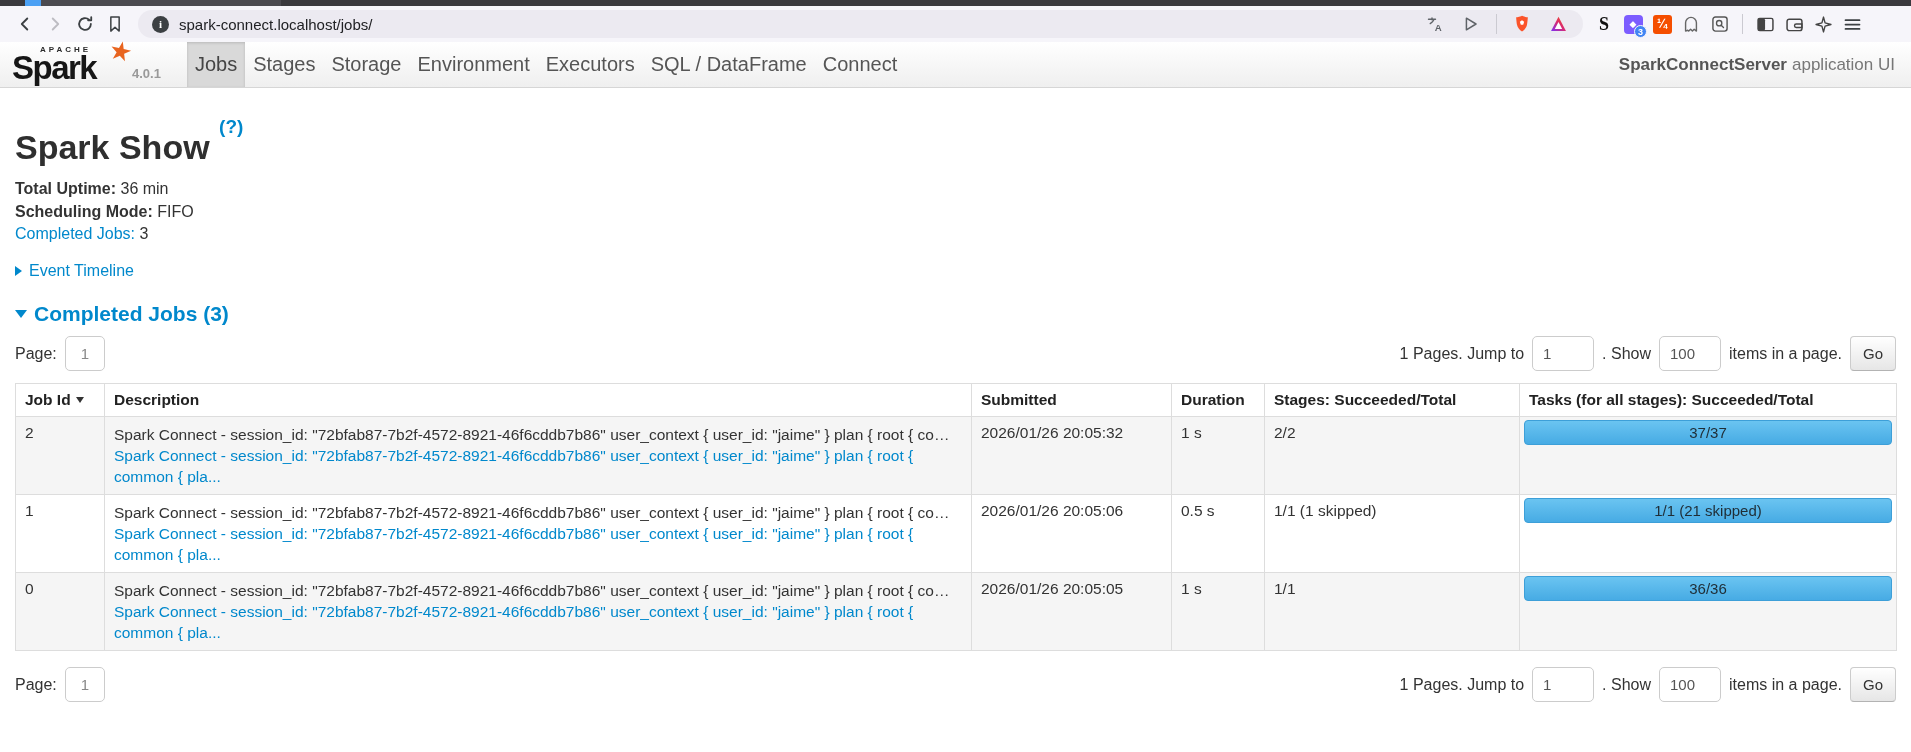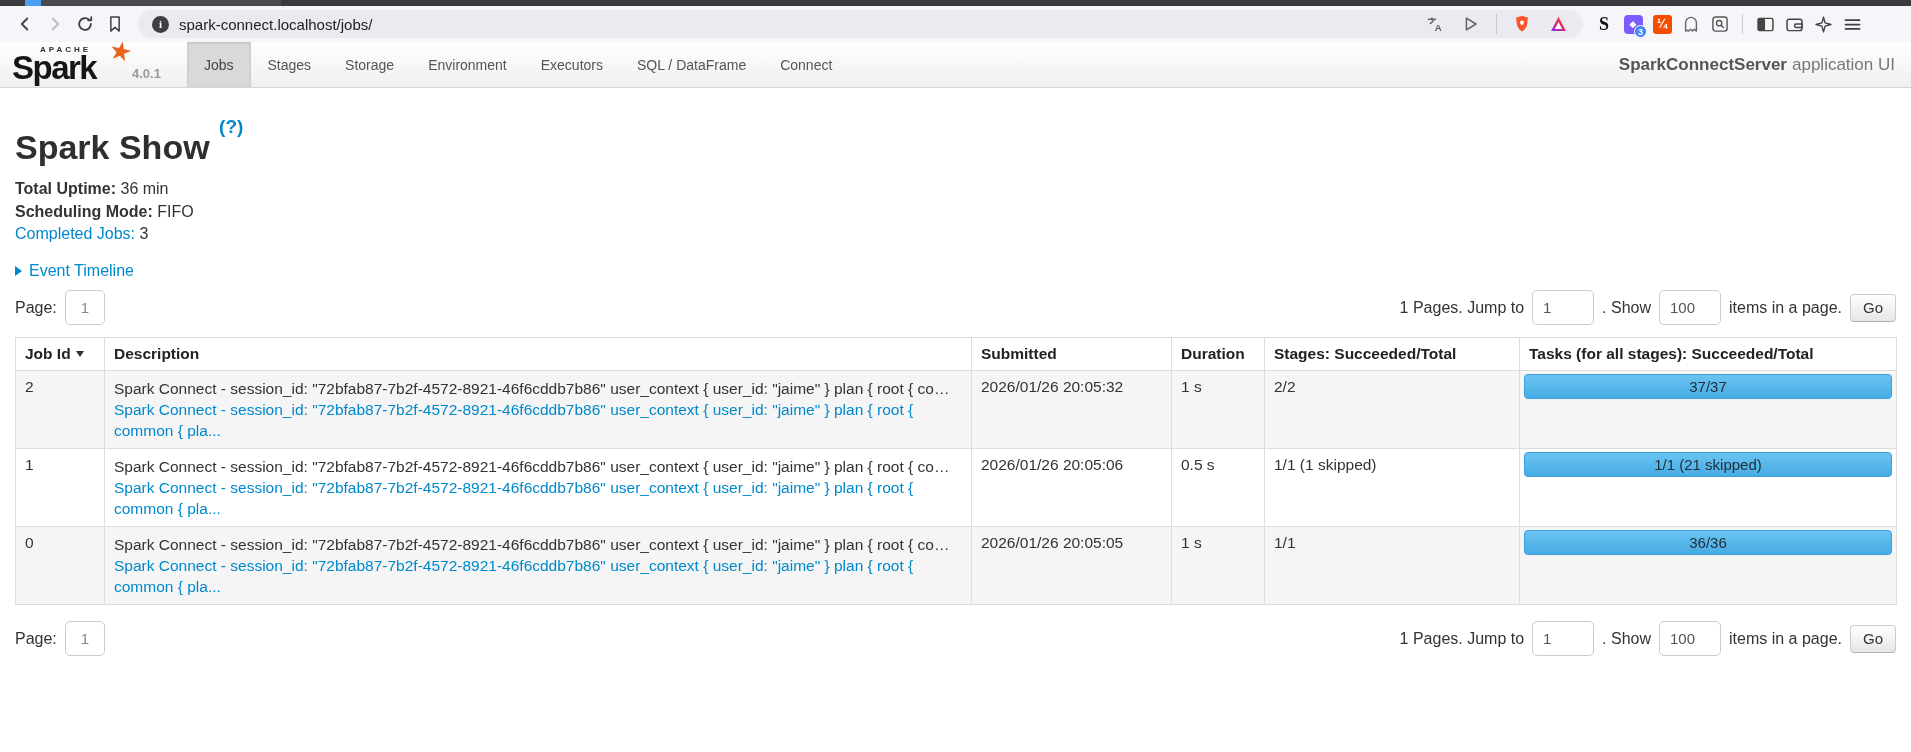--- a/index.html
+++ b/index.html
@@ -35,21 +35,21 @@
   
   .spark-header { height: 46px; background: linear-gradient(#ffffff, #efefef); border-bottom: 1px solid #d6d6d6;
     display: flex; align-items: stretch; }
   .logo-block { display: flex; align-items: flex-end; padding: 2px 10px 4px 12px; cursor: pointer; }
   .logo-wordmark { position: relative; width: 112px; height: 40px; }
   .logo-apache { position: absolute; top: 2px; left: 28px; font-size: 8px; font-weight: bold; letter-spacing: 3px; color: #2b2b2b; }
   .logo-spark { position: absolute; bottom: -4px; left: 0; font-size: 33px; font-weight: 800; letter-spacing: -1.5px; color: #161616; }
   .logo-star { position: absolute; top: -7px; right: -8px; font-size: 26px; color: #e8641f; transform: rotate(12deg); }
   .logo-version { font-size: 13px; font-weight: bold; color: #999; padding: 0 0 2px 8px; }
   .nav-tabs { display: flex; align-items: stretch; margin-left: 16px; }
-  .nav-tab { display: flex; align-items: center; padding: 0 17px; font-size: 14px; color: #555; cursor: pointer; }
+  .nav-tab { display: flex; align-items: center; padding: 0 8px; font-size: 20px; color: #555; cursor: pointer; }
   .nav-tab.active { background: #d9d9d9; box-shadow: inset 0 1px 3px rgba(0,0,0,.15); color: #444; }
   .header-right { margin-left: auto; display: flex; align-items: center; padding-right: 16px; font-size: 17px; color: #777; }
   .header-right b { color: #555; margin-right: 5px; }
 
   
   .content { padding: 14px 15px 0 15px; }
   h1.page-title { font-size: 34px; font-weight: bold; color: #2f2f2f; margin: 14px 0 14px 0; }
   h1.page-title sup a { font-size: 19px; color: #0088cc; text-decoration: none; vertical-align: 14px; }
   .info-list { list-style: none; font-size: 16px; }
   .info-list li { margin-bottom: 6.5px; line-height: 16px; }
@@ -64,21 +64,21 @@
   .section-heading { margin: 22px 0 10px 0; }
   .section-heading a { font-size: 21px; font-weight: bold; color: #0088cc; text-decoration: none; cursor: pointer;
     display: inline-flex; align-items: center; }
 
   .pager-row { display: flex; align-items: center; justify-content: space-between; margin: 10px 0 12px 0; font-size: 16px; }
   .pager-left, .pager-right { display: flex; align-items: center; gap: 8px; }
   .pg-input { height: 35px; border: 1px solid #ccc; border-radius: 5px; font-size: 15px; color: #888;
     padding: 0 10px; font-family: "Liberation Sans", sans-serif; }
   .pg-small { width: 40px; text-align: center; }
   .pg-med { width: 62px; color: #555; }
-  .go-btn { height: 28px; padding: 0 12px; font-size: 15px; color: #333; border: 1px solid #ccc; border-bottom-color: #b3b3b3;
+  .go-btn { height: 35px; padding: 0 12px; font-size: 15px; color: #333; border: 1px solid #ccc; border-bottom-color: #b3b3b3;
     border-radius: 4px; background: linear-gradient(#ffffff, #e6e6e6); cursor: pointer; font-family: "Liberation Sans", sans-serif; }
 
   
   table.jobs { border-collapse: collapse; width: 1881px; table-layout: fixed; font-size: 15.5px; }
   table.jobs th, table.jobs td { border: 1px solid #ddd; padding: 7px 9px; text-align: left; vertical-align: top; }
   table.jobs th { font-weight: bold; color: #222; cursor: pointer; background: #fff; }
   table.jobs tbody tr:nth-child(odd) { background: #f5f5f5; }
   table.jobs tbody td { height: 77px; }
   .caret-down { display: inline-block; width: 0; height: 0; border-left: 4.5px solid transparent;
     border-right: 4.5px solid transparent; border-top: 6px solid #333; margin-left: 5px; vertical-align: 2px; }
@@ -247,20 +247,26 @@
     <li><a href="#">Completed Jobs:</a> <span>3</span></li>
   </ul>
 
   <div class="collapse-row">
     <a href="#">
       <span class="tri-r"></span>
       <span>Event Timeline</span>
     </a>
   </div>
 
+  <div class="section-heading">
+    <a href="#">
+      <span class="tri-d"></span>
+      <span>Completed Jobs (3)</span>
+    </a>
+  </div>
 
   <div class="pager-row">
     <div class="pager-left">
       <span>Page:</span>
       <input class="pg-input pg-small" value="1" style="">
     </div>
     <div class="pager-right">
       <span>1 Pages. Jump to</span>
       <input class="pg-input pg-med" value="1" style="">
       <span>. Show</span>

